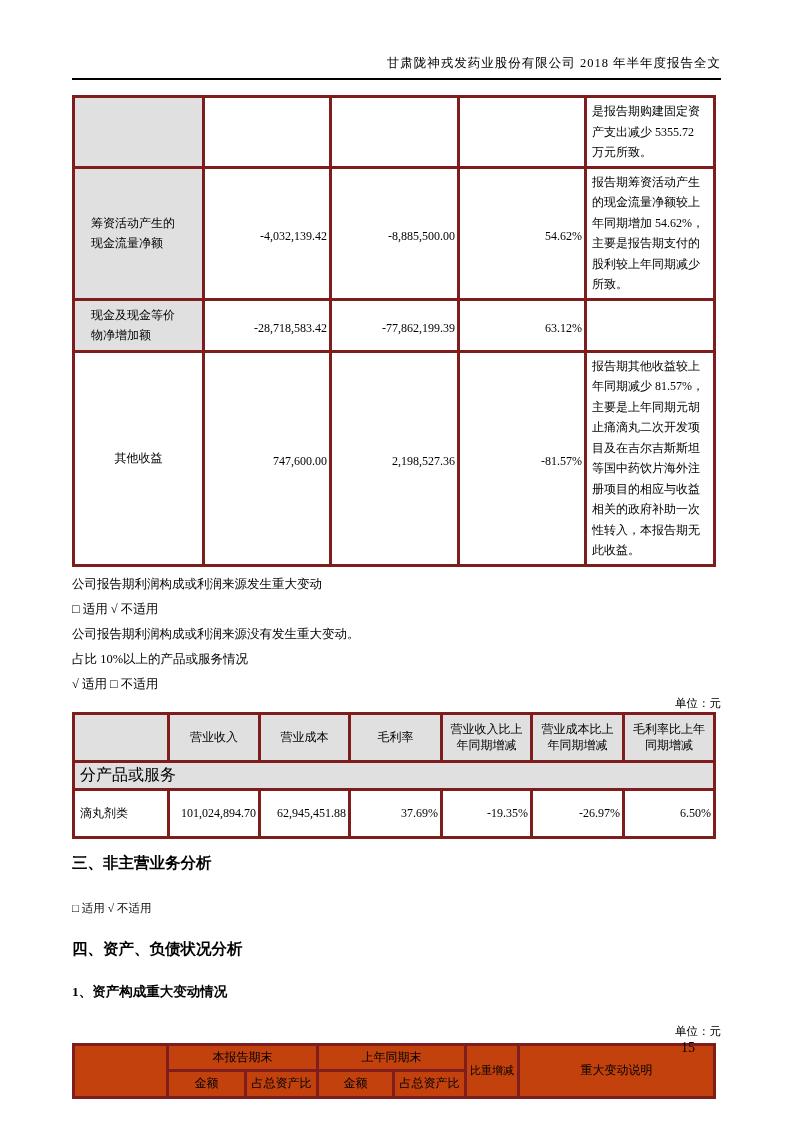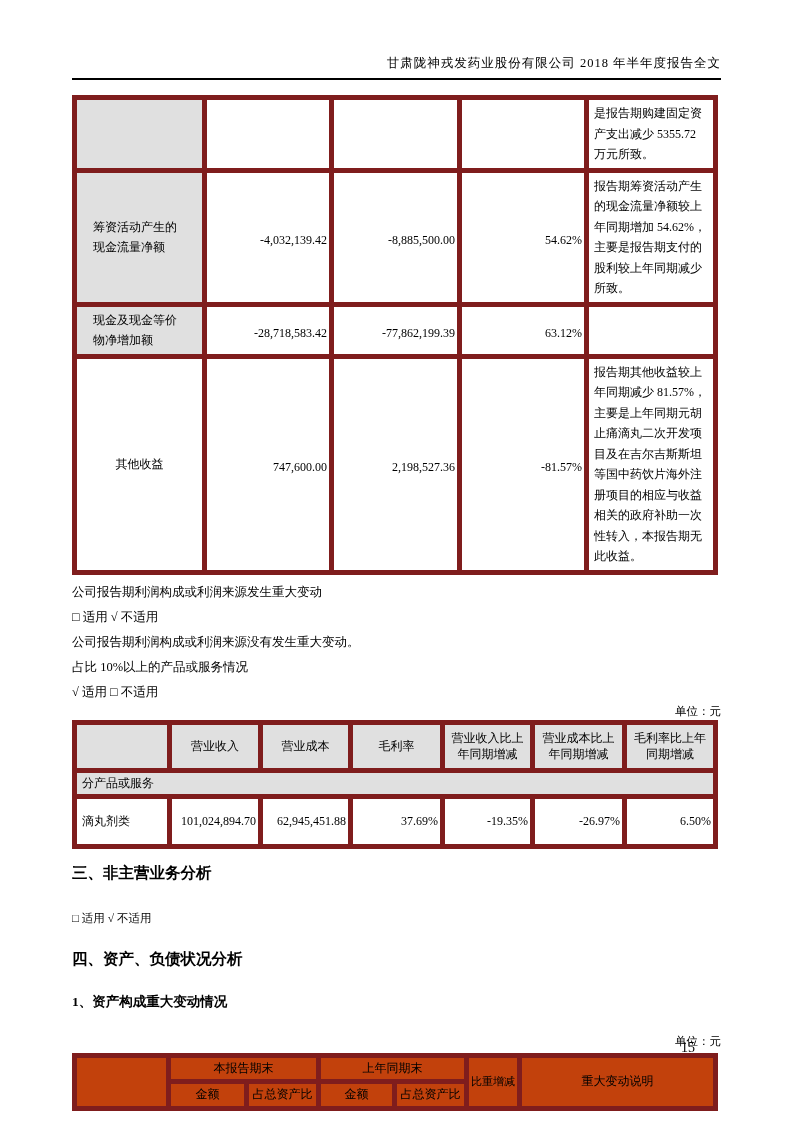--- a/index.html
+++ b/index.html
@@ -12,39 +12,39 @@
   .content { position:absolute; left:72px; top:0; width:649px; }
 
   .doc-header {
     padding-top:55px; padding-bottom:7px;
     text-align:right; font-size:12.5px; line-height:16px;
     letter-spacing:1px;
     border-bottom:2px solid #000;
   }
 
   table { border-collapse:collapse; table-layout:fixed; width:641px; border:2px solid #000; }
-  td { border:5px solid #7f1d1d; font-size:12px; padding:2px 4px; overflow:hidden; word-break:break-all; }
+  td { border:3px solid #7f1d1d; font-size:12px; padding:2px 4px; overflow:hidden; word-break:break-all; }
 
   
   .t1 { margin-top:15px; }
   .t1 td.lab  { background:#e0e0e0; text-align:left; vertical-align:middle; line-height:20.5px; padding:2px 16px; }
   .t1 td.lab-plain { background:#ffffff; text-align:center; vertical-align:middle; line-height:20.5px; padding:2px 5px; }
   .t1 td.num  { text-align:right; vertical-align:middle; padding:8px 2px 2px 2px; }
   .t1 td.note { text-align:left; vertical-align:middle; line-height:20.5px; padding:3px 5px; }
 
   
   .para { margin-top:5px; }
   .para p { margin:0; font-size:12.5px; line-height:25px; }
 
   .unit-line { text-align:right; font-size:11.5px; line-height:13px; margin:0; }
 
   
   .t2 { margin-top:2px; }
   .t2 td.hd   { background:#e0e0e0; text-align:center; vertical-align:middle; line-height:16px; font-size:12px; padding:2px 3px; }
-  .t2 td.sect { background:#e0e0e0; text-align:left; vertical-align:middle; font-size:12px; padding:2px 5px; }
+  .t2 td.sect { background:#e0e0e0; text-align:left; vertical-align:middle; font-size:16px; padding:2px 5px; }
   .t2 td.name { text-align:left; vertical-align:middle; padding:2px 5px; }
   .t2 td.num  { text-align:right; vertical-align:middle; padding:15px 2px; }
 
   h2.sec {
     margin:14px 0 0 0; font-size:15.5px; line-height:20px; font-weight:bold;
     font-family:"Liberation Serif","DejaVu Serif",serif;
   }
   .appl { margin:28px 0 0 0; font-size:11.5px; line-height:14px; }
   h3.subsec { margin:24px 0 0 0; font-size:13.5px; line-height:18px; font-weight:bold; }
   .unit-line2 { text-align:right; font-size:11.5px; line-height:13px; margin:24px 0 0 0; }

